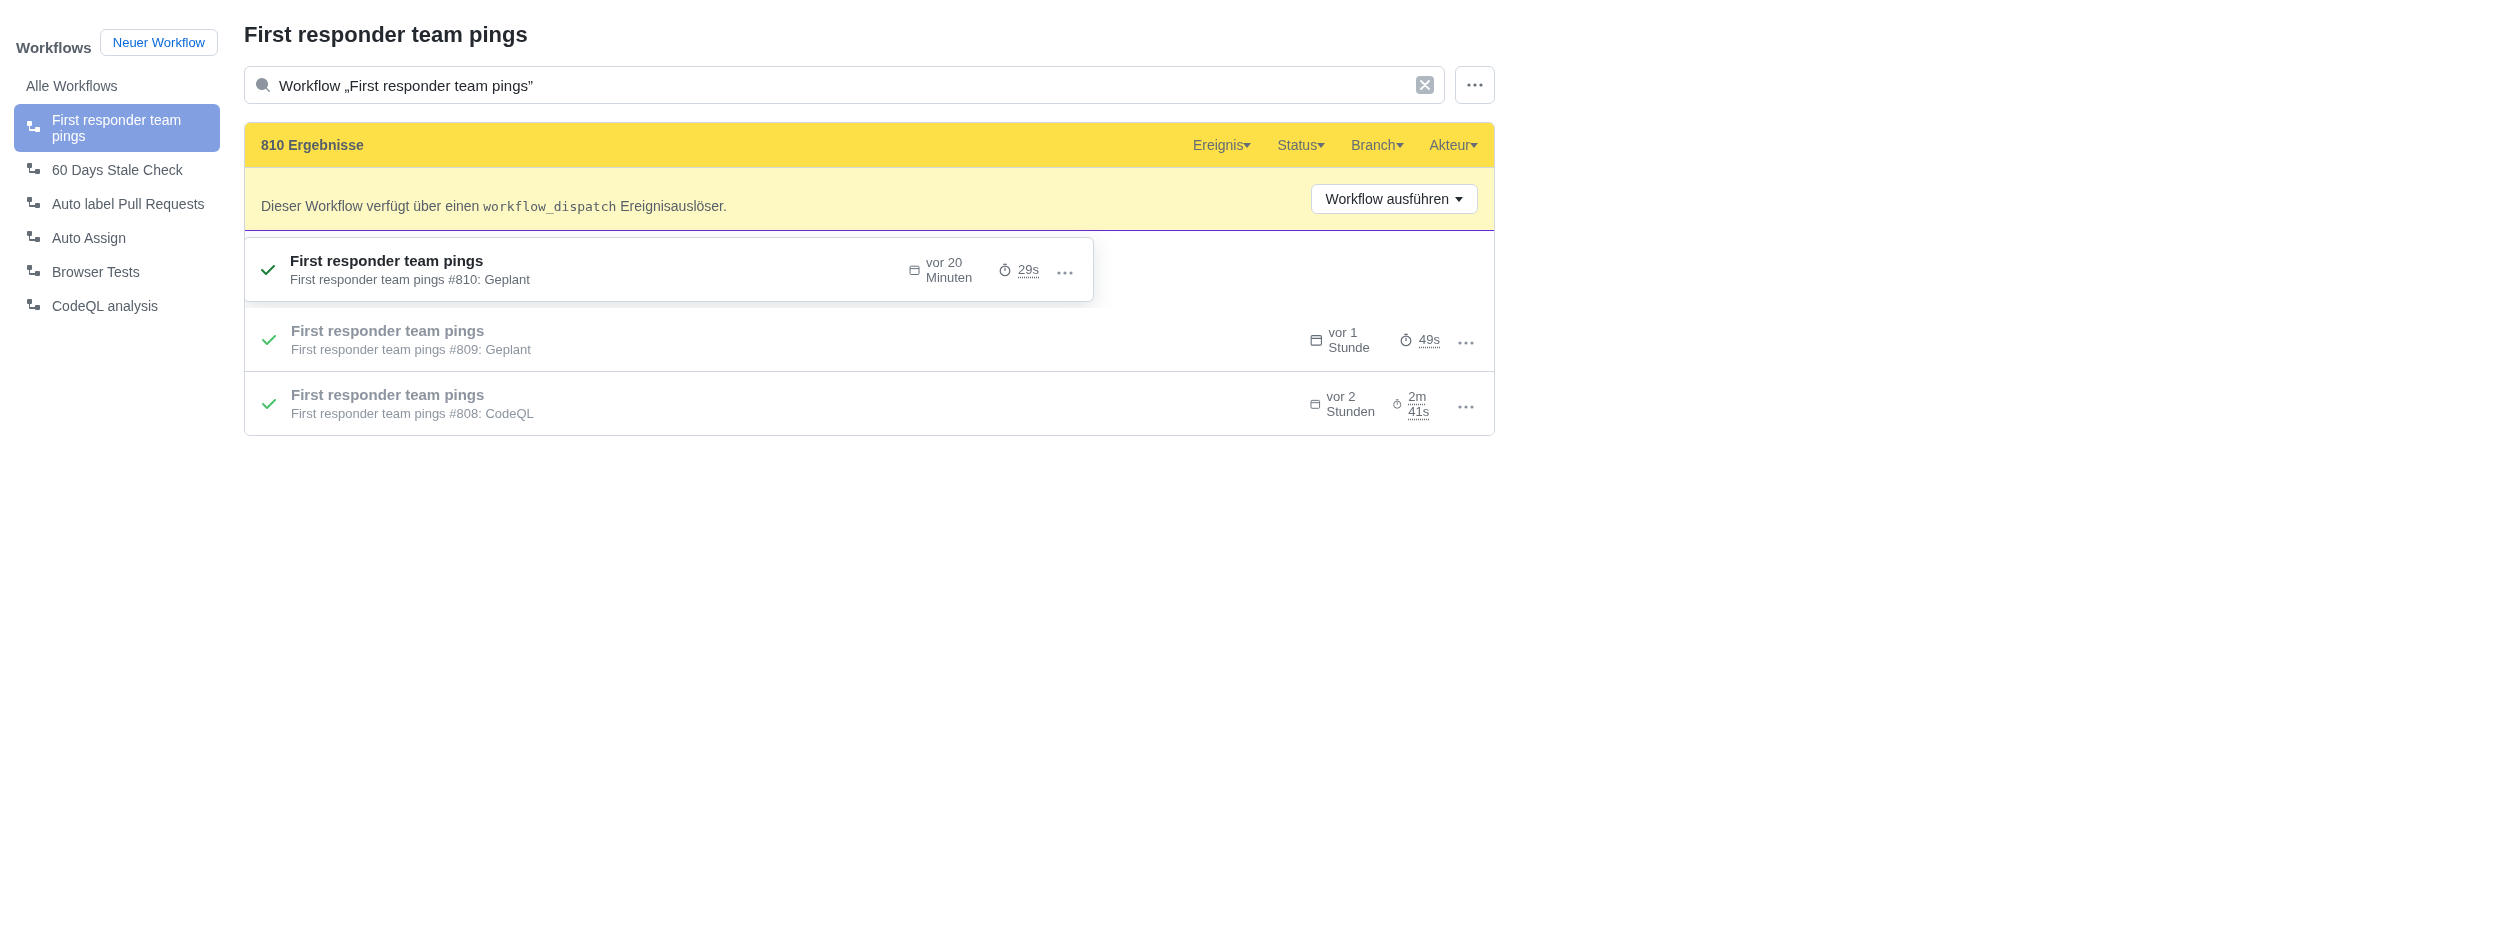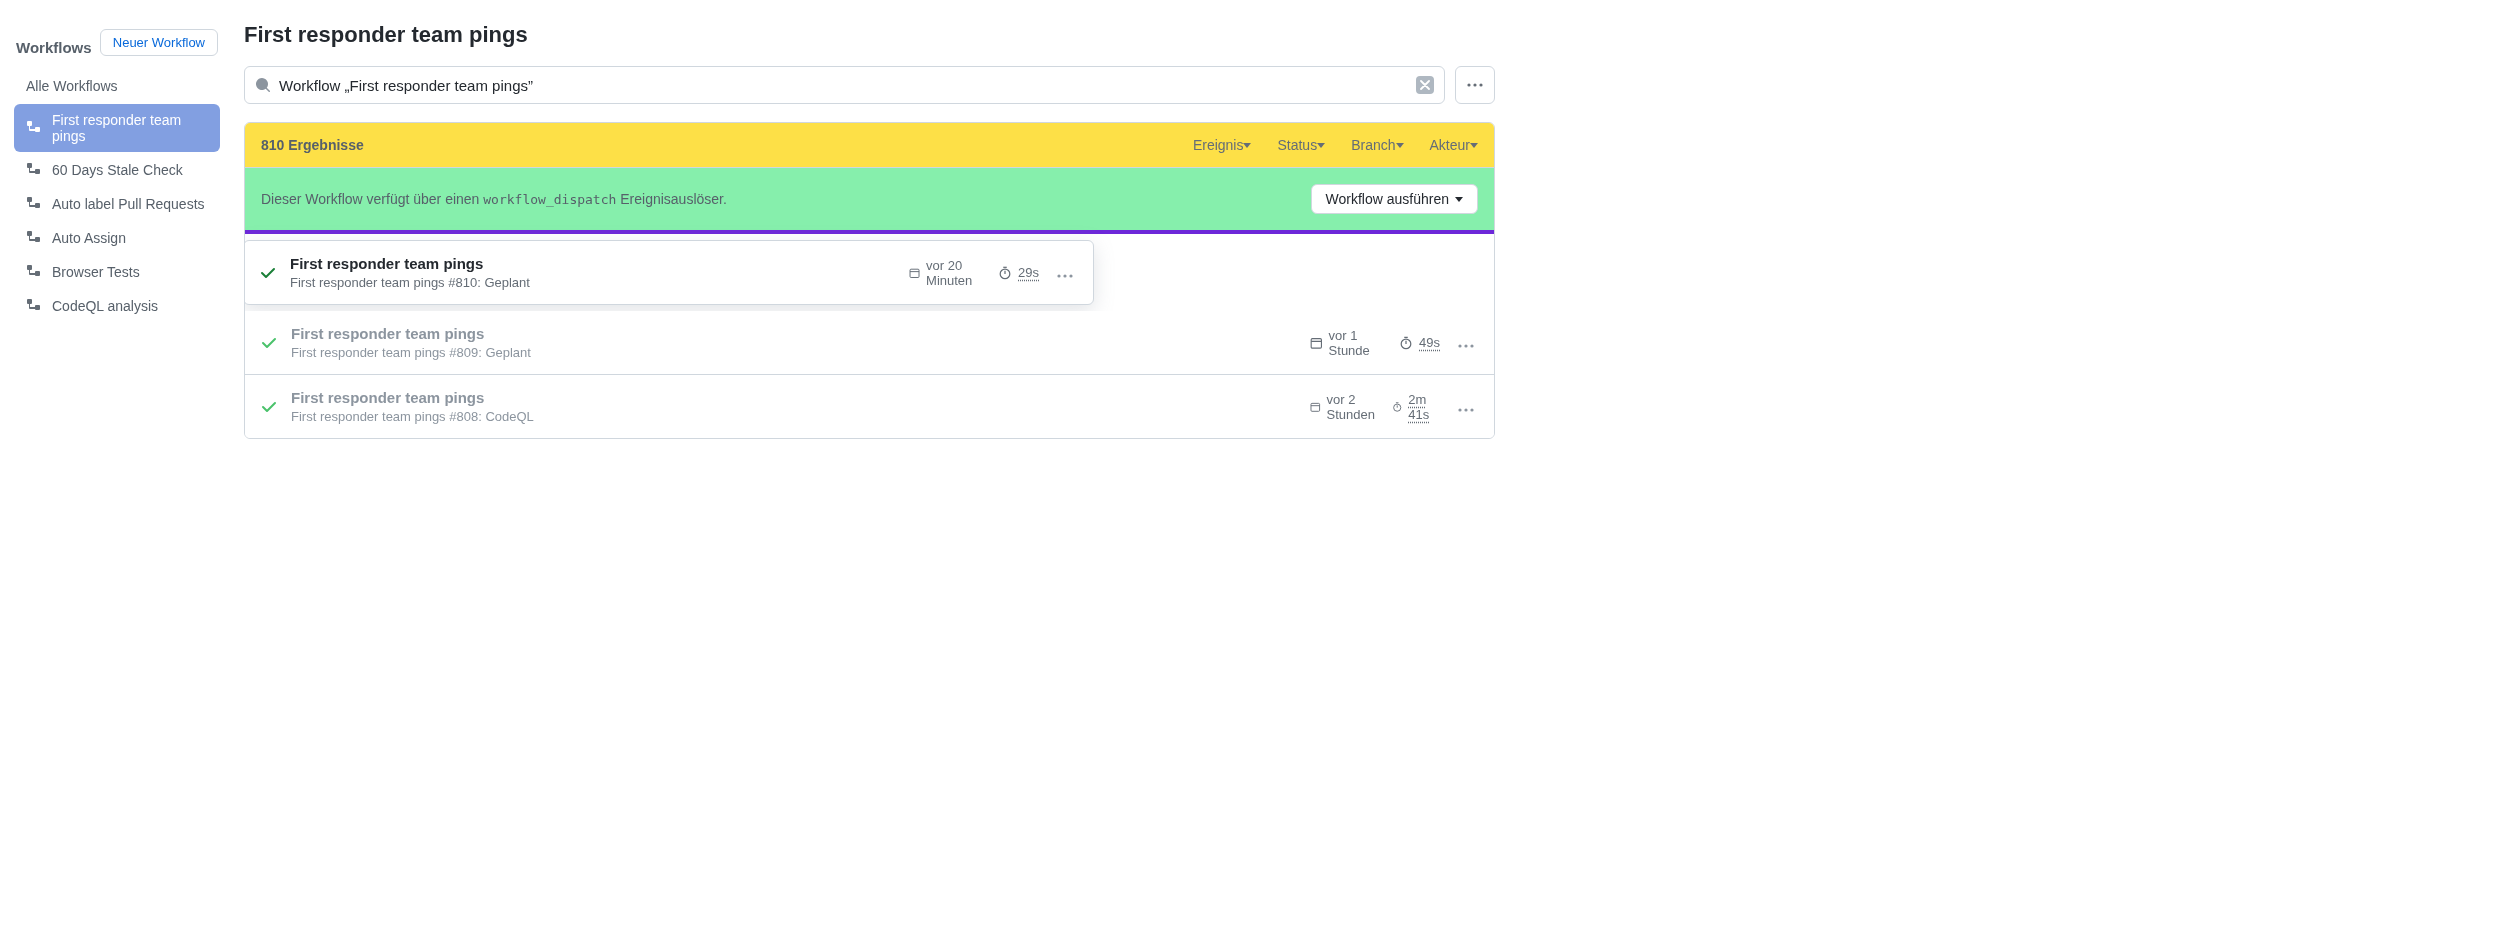--- a/index.html
+++ b/index.html
@@ -97,25 +97,25 @@
     padding: 14px 16px;
     background: #fde047;
     border-bottom: 1px solid #d0d7de;
     gap: 26px;
   }
   .results-count { font-weight: 600; color: #57606a; }
   .spacer { flex: 1; }
   .filter { color: #656d76; cursor: pointer; display: flex; align-items: center; font-size: 14px;}
   
   .dispatch-row {
-    background: #86efac;
-    border-bottom: 4px solid #6d28d9;
+    background: #fef9c3;
+    border-bottom: 1px solid #6d28d9;
     padding: 16px 16px;
     display: flex;
-    align-items: center;
+    align-items: flex-end;
     gap: 12px;
   }
   .dispatch-text { color: #57606a; font-size: 14px; }
   .dispatch-text code { font-family: ui-monospace, SFMono-Regular, Menlo, monospace; font-size: 13px; }
   .run-btn {
     border: 1px solid #d0d7de;
     background: #fff;
     border-radius: 6px;
     padding: 6px 14px;
     font-size: 14px;

